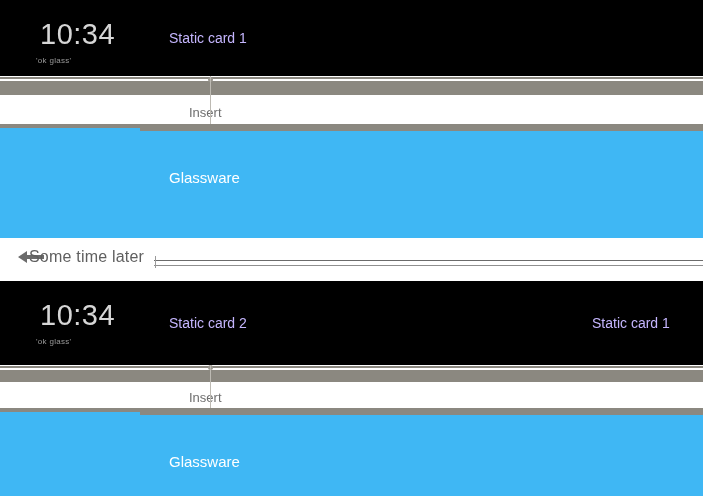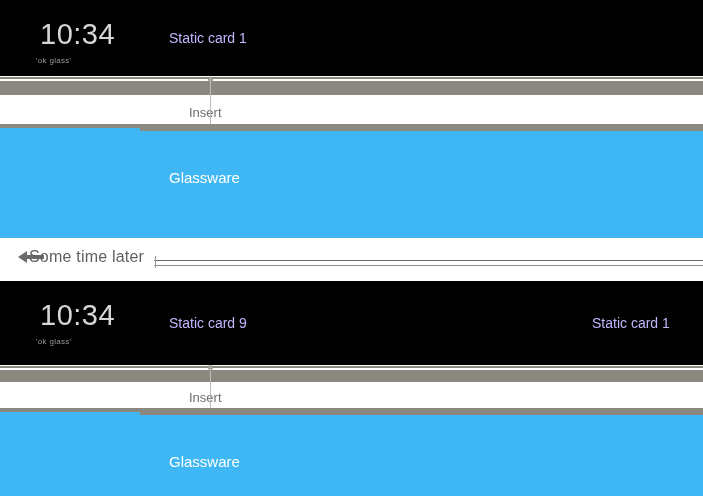--- a/index.html
+++ b/index.html
@@ -164,21 +164,21 @@
     <div class="dividerrule" style="left:138px;top:22px;width:565px;"></div>
     <div class="dividerrule2" style="left:138px;top:27px;width:565px;"></div>
     <div class="tick" style="left:139px;top:18px;height:12px;background:#9a9a9a;"></div>
   </div>
 
   <div class="blk cardrow" style="left:0;top:281px;width:703px;height:84px;">
 
     <div class="clock">10:34</div>
     <div class="okglass">'ok glass'</div>
 
-    <div class="cardlabel" style="left:169px;">Static card 9</div>
+    <div class="cardlabel" style="left:169px;">Static card 2</div>
 
     <div class="cardlabel" style="left:592px;">Static card 1</div>
   </div>
 
   <div class="blk whiteline" style="left:0;top:365px;width:703px;height:1px;"></div>
   <div class="blk rail" style="left:0;top:366px;width:703px;height:2px;"></div>
   <div class="blk whiteline" style="left:0;top:368px;width:210px;height:2px;"></div>
   <div class="blk rail" style="left:0;top:370px;width:703px;height:12px;"></div>
   <div class="node" style="left:208px;top:365px;"></div>
   <div class="tick" style="left:210px;top:365px;height:17px;"></div>

